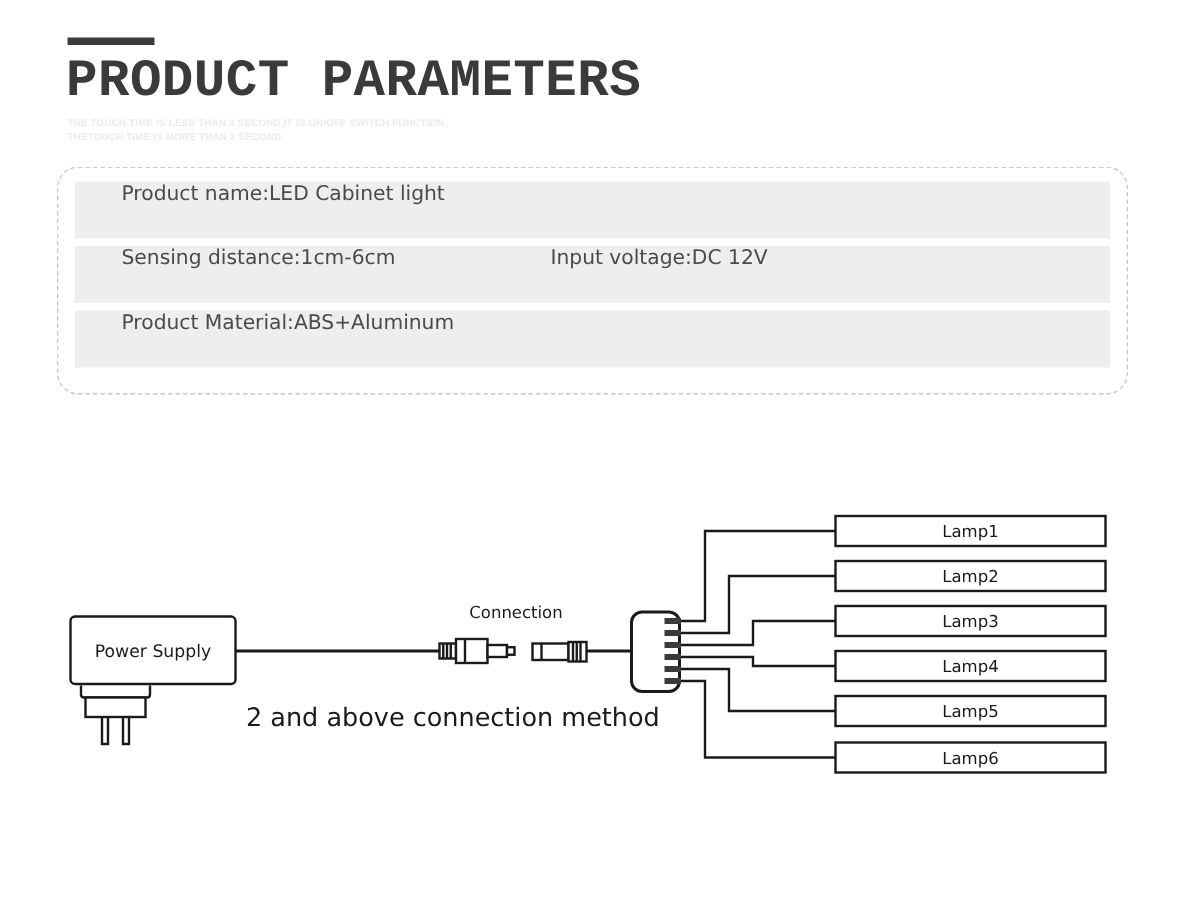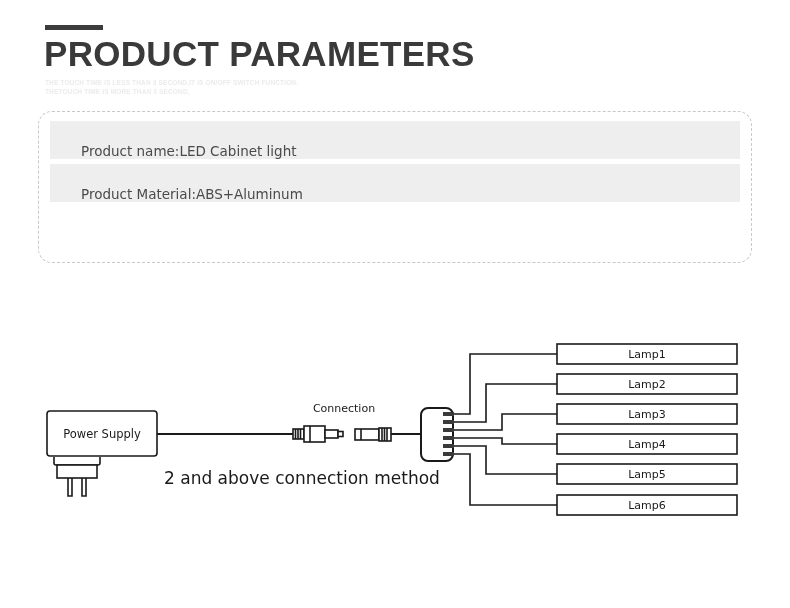--- a/index.html
+++ b/index.html
@@ -28,21 +28,21 @@
     width: 58px; height: 5px;
     background: #3c3c3c;
   }
   #page-title {
     position: absolute;
     left: 44px; top: 34px;
     font-size: 35px;
     font-weight: bold;
     letter-spacing: 0.3px;
     color: #3a3a3a;
-    font-family: Liberation Sans, sans-serif;
+    font-family: Liberation Mono, monospace;
     white-space: nowrap;
   }
   #subtitle-block {
     position: absolute;
     left: 45px; top: 78px;
     font-size: 6.5px;
     line-height: 9px;
     font-weight: bold;
     letter-spacing: 0.15px;
     color: #ebebeb;
@@ -60,21 +60,21 @@
     box-sizing: border-box;
   }
   #spec-table {
     position: absolute;
     left: 50px; top: 121px;
     width: 690px;
   }
   .spec-row {
     height: 38px;
     display: flex;
-    align-items: flex-end;
+    align-items: flex-start;
     background: #eeeeee;
     margin-bottom: 5px;
   }
   .spec-row:last-child { margin-bottom: 16px; }
   .spec-cell {
     font-size: 13.5px;
     color: #4a4a4a;
     font-family: "DejaVu Sans", sans-serif;
     white-space: nowrap;
   }
@@ -108,20 +108,24 @@
     <div>THE TOUCH TIME IS LESS THAN 3 SECOND,IT IS ON/OFF SWITCH FUNCTION.</div>
     <div>THETOUCH TIME IS MORE THAN 3 SECOND,</div>
   </div>
 </div>
 
 <div id="spec-table-frame"></div>
 
 <div id="spec-table">
   <div class="spec-row">
     <div class="spec-cell spec-cell-left">Product name:LED Cabinet light</div>
+  </div>
+  <div class="spec-row">
+    <div class="spec-cell spec-cell-left">Sensing distance:1cm-6cm</div>
+    <div class="spec-cell spec-cell-right">Input voltage:DC 12V</div>
   </div>
   <div class="spec-row">
     <div class="spec-cell spec-cell-left">Product Material:ABS+Aluminum</div>
   </div>
 </div>
 
 <div id="diagram-area">
 <svg id="diagram-svg" width="790" height="260" viewBox="0 0 790 260" xmlns="http://www.w3.org/2000/svg">
 
   <g fill="none" stroke="#1a1a1a" stroke-width="1.6" stroke-linejoin="miter">

